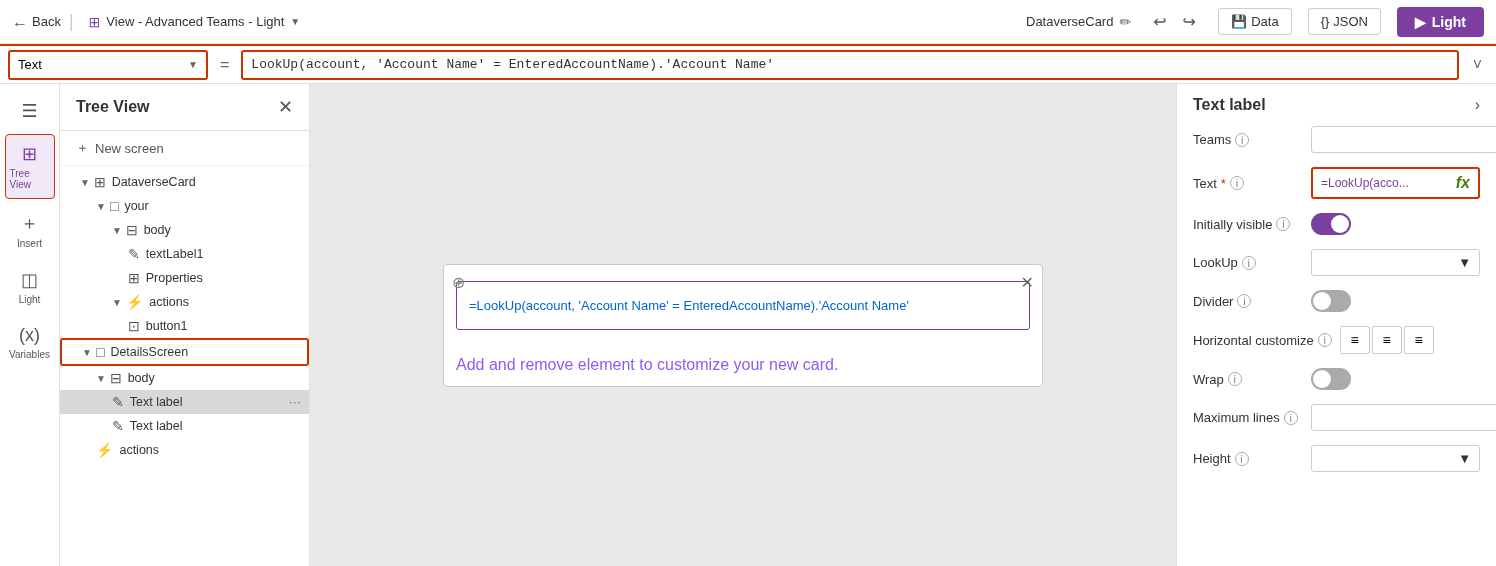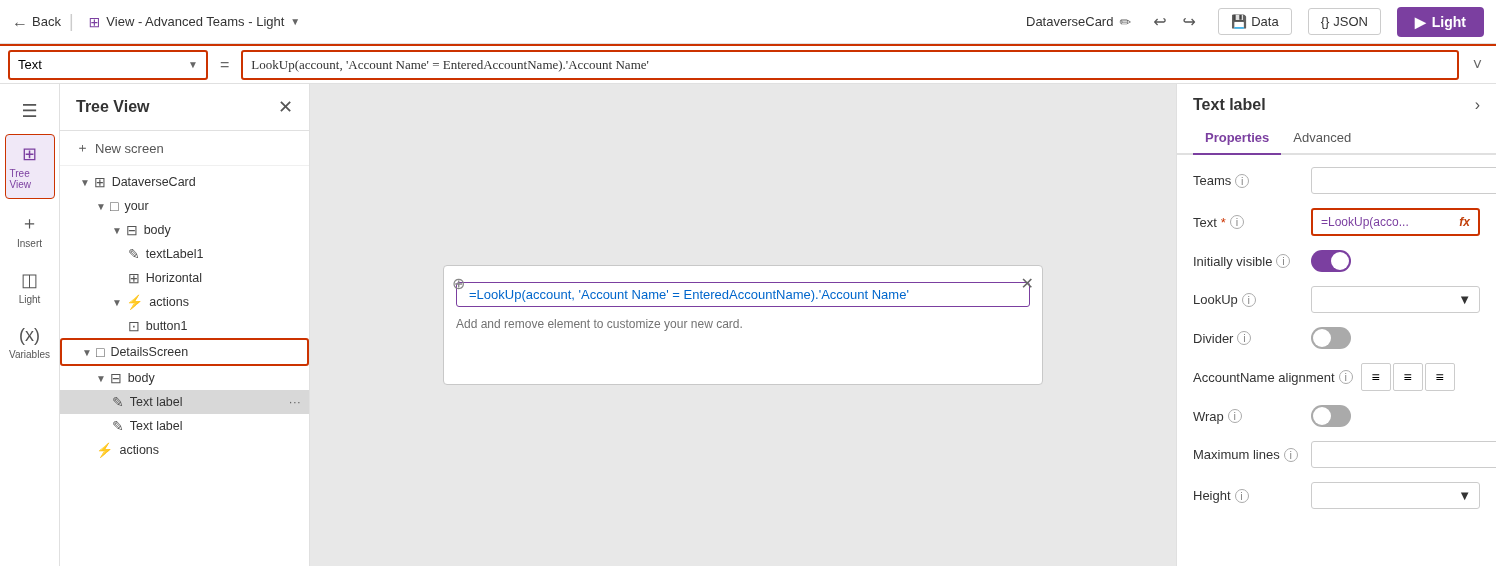--- a/index.html
+++ b/index.html
@@ -56,21 +56,21 @@
     }
     .formula-equals { font-size: 16px; color: #666; padding: 0 4px; }
     .formula-input {
       flex: 1;
       height: 30px;
       border: 2px solid #CC3300;
       border-radius: 3px;
       padding: 0 8px;
       font-size: 13px;
       outline: none;
-      font-family: Liberation Serif, serif;
+      font-family: Liberation Mono, monospace;
       color: #333;
     }
     .formula-chevron { font-size: 16px; color: #666; padding: 0 6px; cursor: pointer; }
 
     
     .main-content {
       flex: 1;
       display: flex;
       overflow: hidden;
     }
@@ -180,28 +180,28 @@
     .card-move-icon {
       position: absolute;
       top: 8px;
       left: 8px;
       color: #888;
       font-size: 16px;
     }
     .card-formula-line {
       border: 1px solid #7B3FA0;
       border-radius: 3px;
-      padding: 4px 12px;
+      padding: 16px 12px;
       font-size: 13px;
       color: #0066cc;
       font-family: 'Consolas', monospace;
-      margin-bottom: 10px;
+      margin-bottom: 26px;
       margin-top: 4px;
     }
-    .card-hint { font-size: 12px; color: #737373; }
+    .card-hint { font-size: 16px; color: #8b5cf6; }
 
     
     .right-panel {
       width: 320px;
       background: #fff;
       border-left: 1px solid #e0e0e0;
       display: flex;
       flex-direction: column;
       flex-shrink: 0;
     }
@@ -247,21 +247,21 @@
       border-radius: 3px;
       padding: 5px 8px;
       font-size: 12px;
       color: #7B3FA0;
       display: flex;
       align-items: center;
       justify-content: space-between;
       cursor: pointer;
       background: #fff;
     }
-    .fx-icon { font-size: 12px; color: #c2410c; font-style: italic; font-weight: bold; }
+    .fx-icon { font-size: 16px; color: #4d7c0f; font-style: italic; font-weight: bold; }
     .toggle-on {
       width: 40px;
       height: 22px;
       background: #7B3FA0;
       border-radius: 11px;
       position: relative;
       cursor: pointer;
     }
     .toggle-on::after {
       content: '';
@@ -420,21 +420,21 @@
         <span>body</span>
       </div>
 
       <div class="tree-item tree-indent-4">
         <span class="tree-item-icon">✎</span>
         <span>textLabel1</span>
       </div>
 
       <div class="tree-item tree-indent-4">
         <span class="tree-item-icon">⊞</span>
-        <span>Horizontal</span>
+        <span>Properties</span>
       </div>
 
       <div class="tree-item tree-indent-3">
         <span class="tree-chevron">▼</span>
         <span class="tree-item-icon">⚡</span>
         <span>actions</span>
       </div>
 
       <div class="tree-item tree-indent-4">
         <span class="tree-item-icon">⊡</span>
@@ -482,28 +482,20 @@
         <div class="card-hint">Add and remove element to customize your new card.</div>
       </div>
     </div>
   </div>
 
   <div class="right-panel">
     <div class="right-panel-header">
       <span class="right-panel-title">Text label</span>
       <span class="right-panel-chevron">›</span>
     </div>
-    <div class="right-tabs">
-      <div class="right-tab active">
-        <span>Properties</span>
-      </div>
-      <div class="right-tab">
-        <span>Advanced</span>
-      </div>
-    </div>
     <div class="right-body">
 
       <div class="prop-row">
         <div class="prop-label">
           <span>Teams</span>
           <span class="prop-info" title="Info">i</span>
         </div>
         <input class="prop-input" type="text" value="" style="">
       </div>
 
@@ -541,21 +533,21 @@
       <div class="prop-row">
         <div class="prop-label">
           <span>Divider</span>
           <span class="prop-info" title="Info">i</span>
         </div>
         <div class="toggle-off"></div>
       </div>
 
       <div class="prop-row">
         <div class="prop-label">
-          <span>AccountName alignment</span>
+          <span>Horizontal customize</span>
           <span class="prop-info" title="Info">i</span>
         </div>
         <div class="align-group">
           <button class="align-btn">≡</button>
           <button class="align-btn">≡</button>
           <button class="align-btn">≡</button>
         </div>
       </div>
 
       <div class="prop-row">

